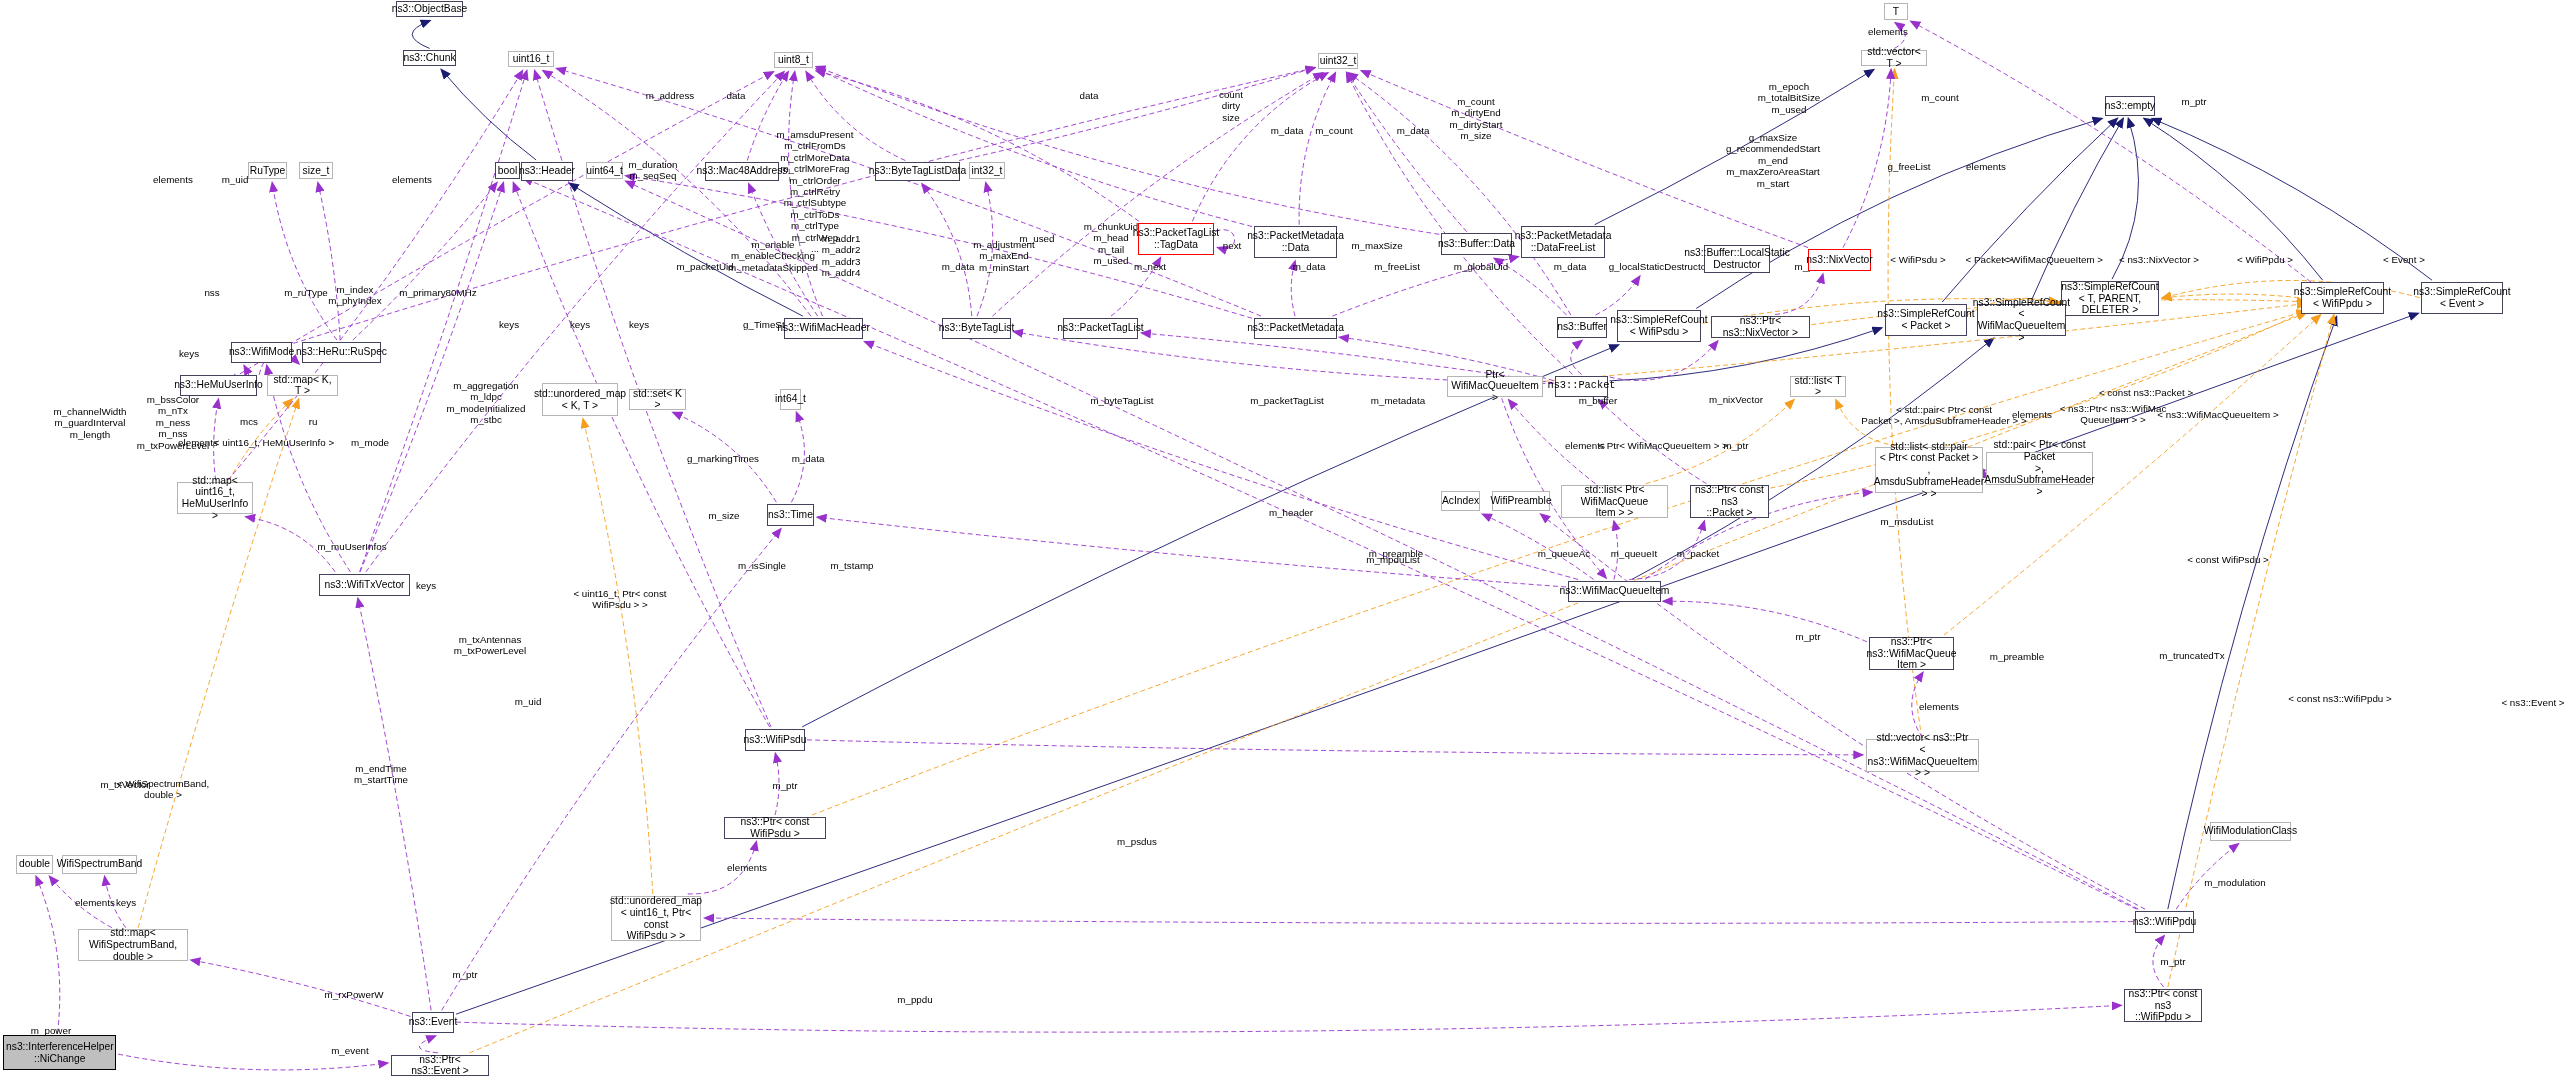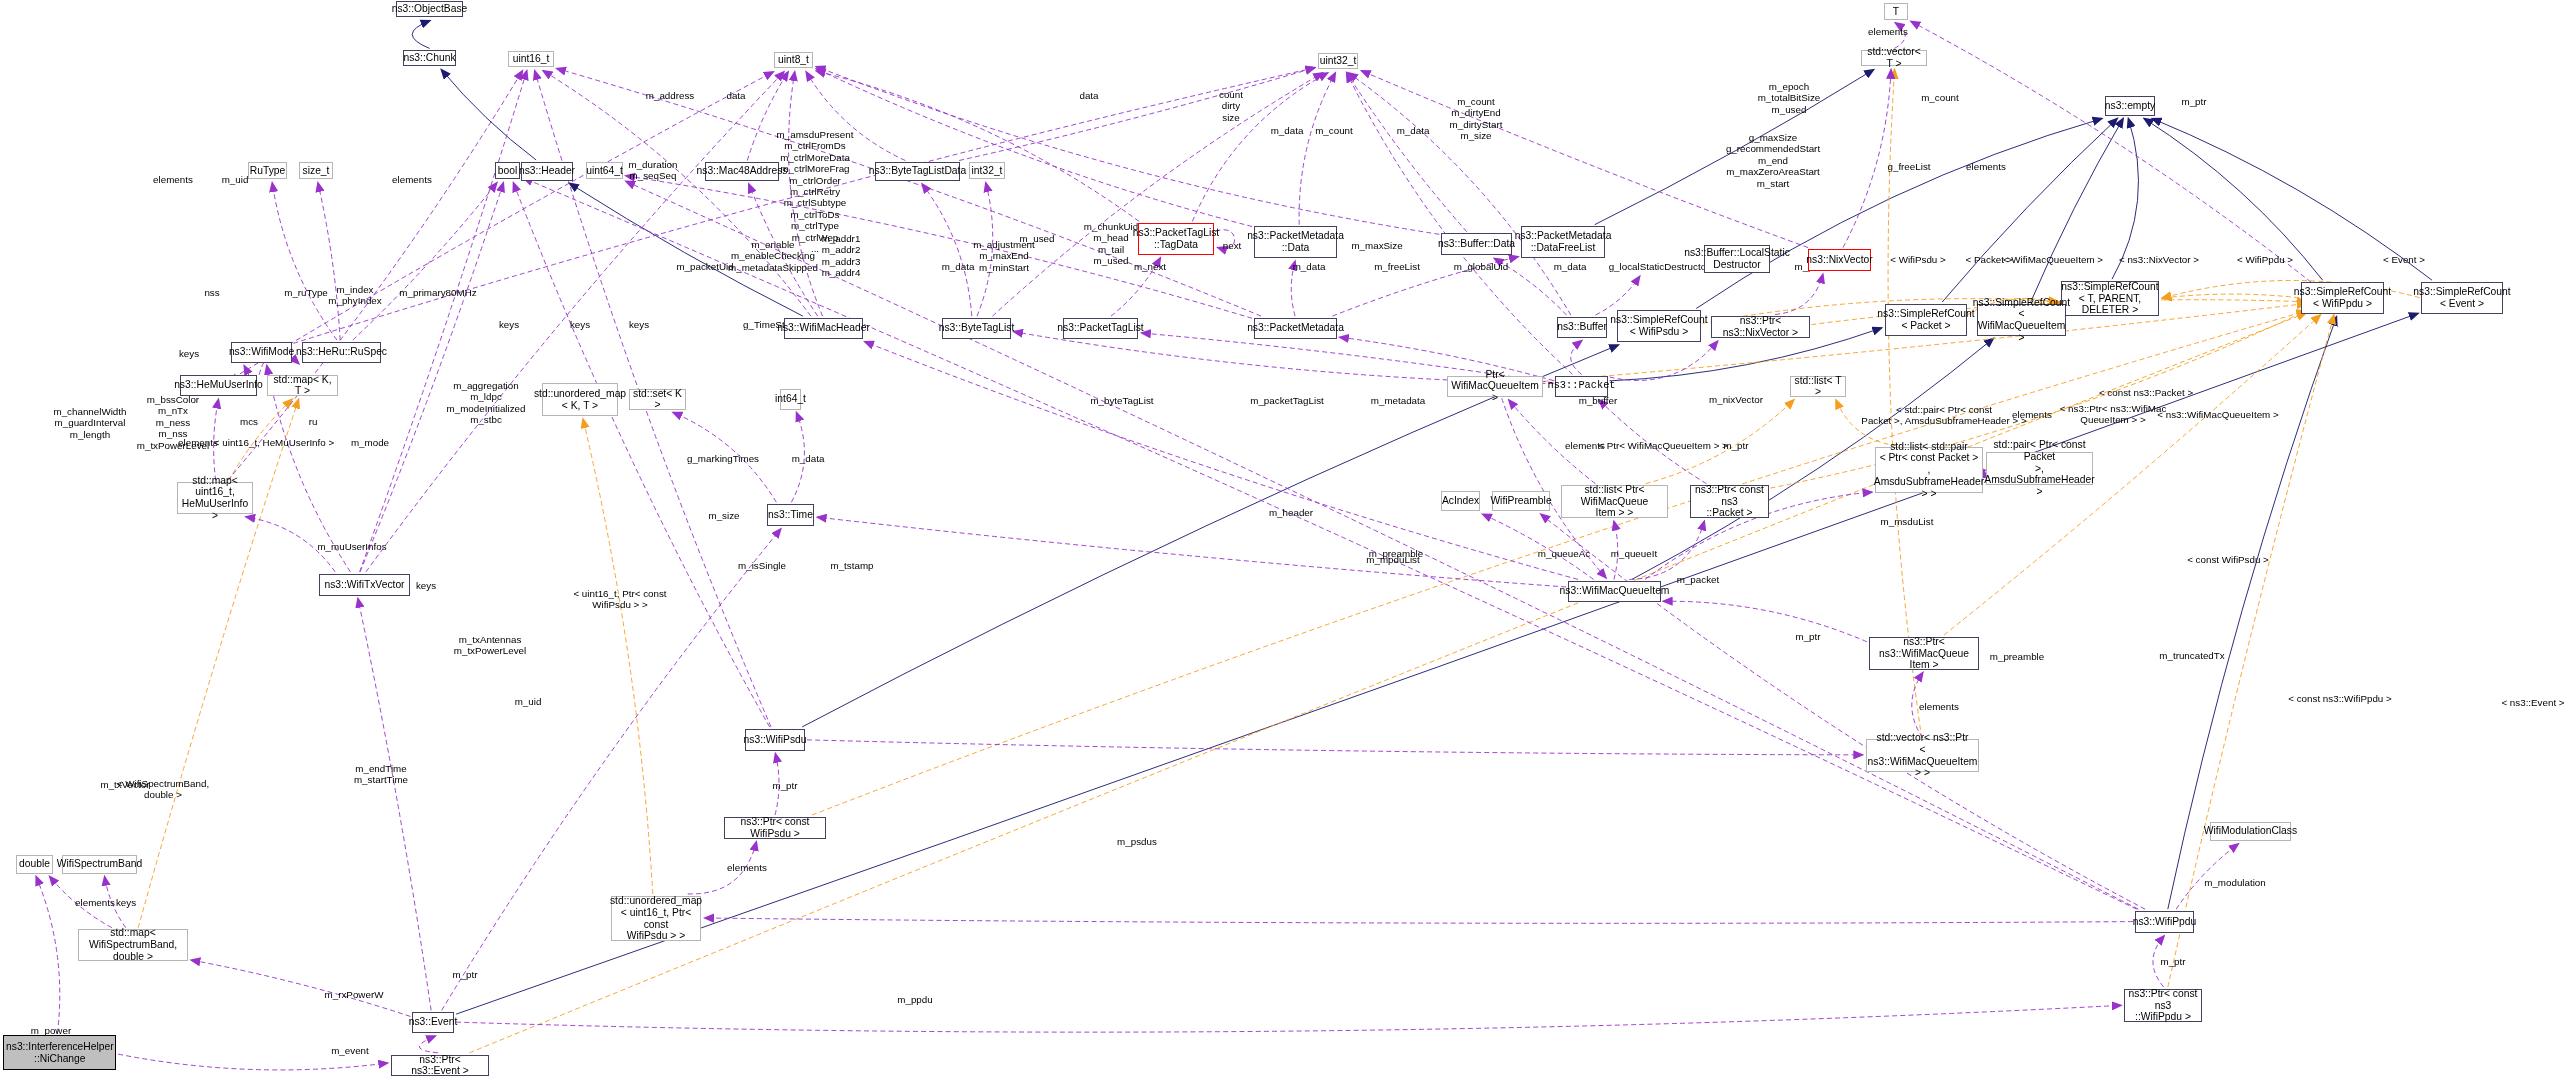--- a/index.html
+++ b/index.html
@@ -259,21 +259,21 @@
       <div class="elabel" style="left: 1398px; top: 401px;">m_metadata</div>
       <div class="elabel" style="left: 1598px; top: 401px;">m_buffer</div>
       <div class="elabel" style="left: 1736px; top: 400px;">m_nixVector</div>
       <div class="elabel" style="left: 1585px; top: 446px;">elements</div>
       <div class="elabel" style="left: 1663px; top: 446px;">&lt; Ptr&lt; WifiMacQueueItem &gt; &gt;</div>
       <div class="elabel" style="left: 1736px; top: 446px;">m_ptr</div>
       <div class="elabel" style="left: 1291px; top: 513px;">m_header</div>
       <div class="elabel" style="left: 1396px; top: 554px;">m_preamble</div>
       <div class="elabel" style="left: 1564px; top: 554px;">m_queueAc</div>
       <div class="elabel" style="left: 1634px; top: 554px;">m_queueIt</div>
-      <div class="elabel" style="left: 1690px; top: 580px; padding-left: 16px;">m_packet</div>
+      <div class="elabel" style="left: 1690px; top: 554px; padding-left: 16px;">m_packet</div>
       <div class="elabel" style="left: 1808px; top: 637px;">m_ptr</div>
       <div class="elabel" style="left: 1393px; top: 560px;">m_mpduList</div>
       <div class="elabel" style="left: 1907px; top: 522px;">m_msduList</div>
       <div class="elabel" style="left: 2032px; top: 415px;">elements</div>
       <div class="elabel" style="left: 1944px; top: 415px;">&lt; std::pair&lt; Ptr&lt; const
 Packet &gt;, AmsduSubframeHeader &gt; &gt;</div>
       <div class="elabel" style="left: 2113px; top: 414px;">&lt; ns3::Ptr&lt; ns3::WifiMac
 QueueItem &gt; &gt;</div>
       <div class="elabel" style="left: 2218px; top: 415px;">&lt; ns3::WifiMacQueueItem &gt;</div>
       <div class="elabel" style="left: 1918px; top: 260px;">&lt; WifiPsdu &gt;</div>
@@ -488,21 +488,21 @@
       <div class="node muted" style="left: 1986px; top: 452px; width: 107px; height: 33px;">
         <div>std::pair&lt; Ptr&lt; const Packet</div>
         <div>&gt;, AmsduSubframeHeader &gt;</div>
       </div>
       <div class="node" style="left: 319px; top: 574px; width: 91px; height: 22px;">
         <div>ns3::WifiTxVector</div>
       </div>
       <div class="node" style="left: 1568px; top: 581px; width: 93px; height: 20.7px;">
         <div>ns3::WifiMacQueueItem</div>
       </div>
-      <div class="node" style="left: 1869px; top: 637px; width: 110px; height: 33px;">
+      <div class="node" style="left: 1869px; top: 637px; width: 85px; height: 33px;">
         <div>ns3::Ptr&lt; ns3::WifiMacQueue</div>
         <div>Item &gt;</div>
       </div>
       <div class="node muted" style="left: 1866px; top: 739px; width: 113px; height: 33px;">
         <div>std::vector&lt; ns3::Ptr</div>
         <div>&lt; ns3::WifiMacQueueItem &gt; &gt;</div>
       </div>
       <div class="node" style="left: 745px; top: 729px; width: 60px; height: 22px;">
         <div>ns3::WifiPsdu</div>
       </div>

